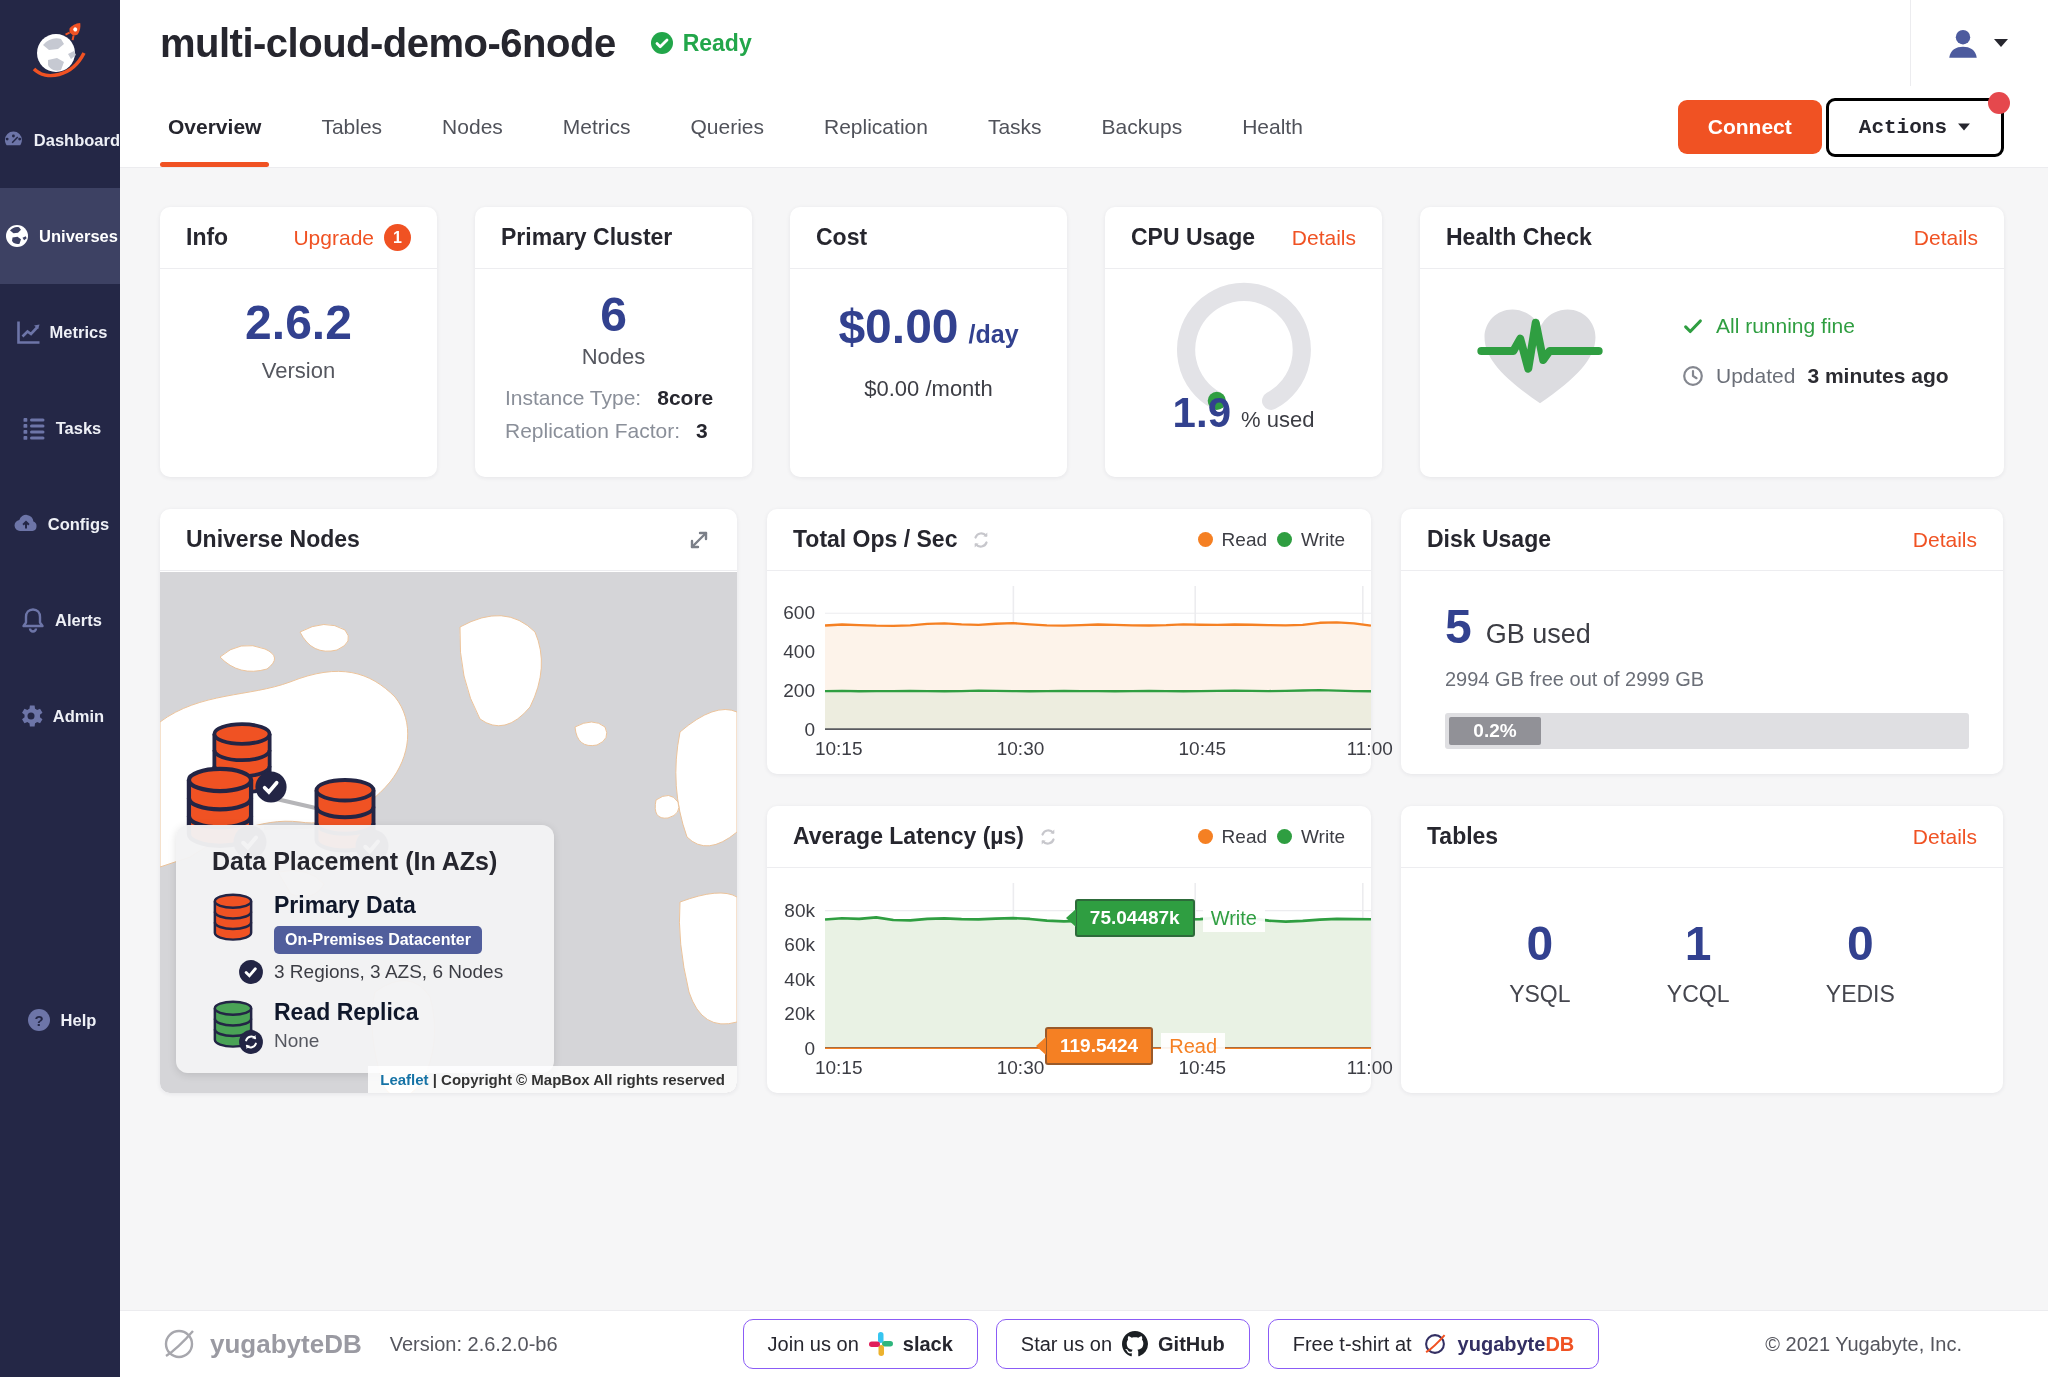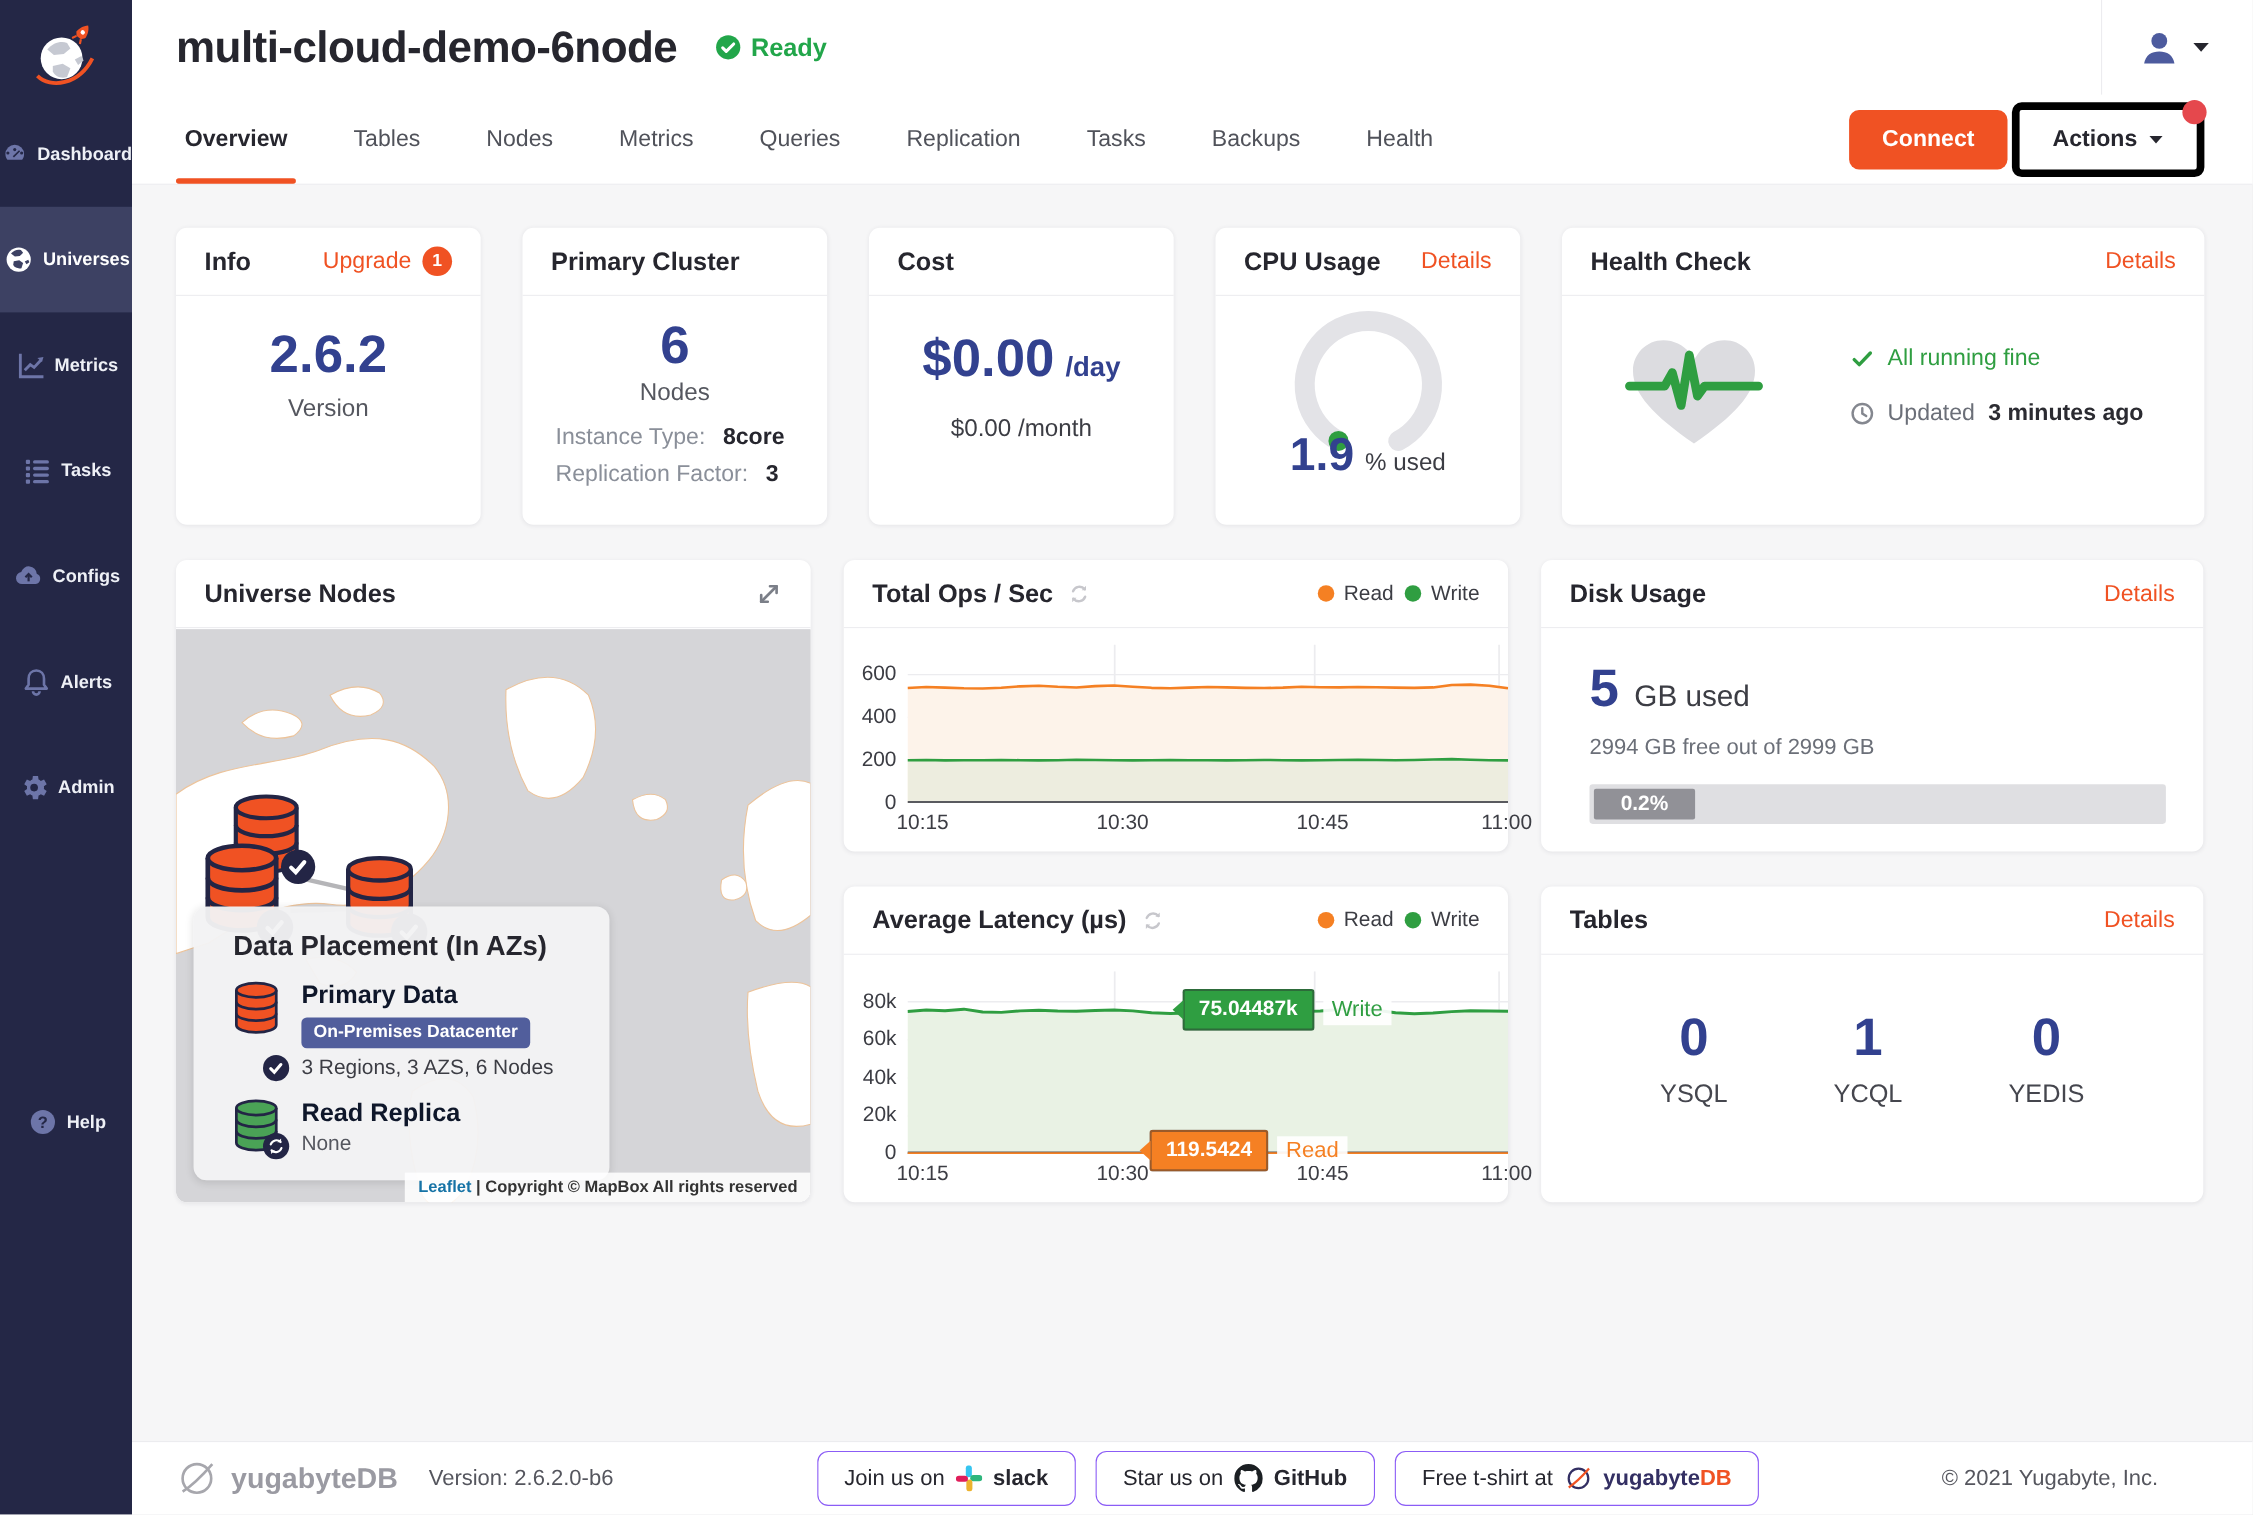--- a/index.html
+++ b/index.html
@@ -33,21 +33,21 @@
          border-top:8px solid #26262e;}
   .tab-row{height:82px;display:flex;align-items:center;padding:0 44px 0 40px;}
   .tab{position:relative;font-size:21px;color:#50525a;padding:28px 8px;margin-right:44px;cursor:pointer;}
   .tab.active{color:#26262e;font-weight:600;}
   .tab.active::after{content:"";position:absolute;left:0;right:0;bottom:0;height:5px;border-radius:3px;
                      background:var(--accent,#f05223);}
   .hdr-btns{margin-left:auto;display:flex;gap:4px;align-items:center;}
   .btn{border-radius:9px;font-size:21px;padding:15px 30px;cursor:pointer;border:none;
        font-family:inherit;display:flex;align-items:center;gap:10px;}
   .btn-connect{background:var(--accent,#f05223);color:#fff;font-weight:700;}
-  .btn-actions{background:#fff;color:#26262e;font-weight:600;border:7px solid #000000;position:relative;}
+  .btn-actions{background:#fff;color:#26262e;font-weight:600;border:3px solid #000000;position:relative;font-family:Liberation Mono, monospace;}
   .btn-actions .caret{border-top-color:#26262e;transform:scale(.85);}
   .notif-dot{position:absolute;top:-9px;right:-9px;width:22px;height:22px;border-radius:50%;
              background:var(--badge_red,#e5484d);}
 
   
   .content{position:absolute;left:160px;top:207px;width:1844px;}
   .row1{display:grid;grid-template-columns:repeat(4,1fr) 584px;gap:38px;height:270px;}
   .row2{margin-top:32px;display:grid;grid-template-columns:577px 604px 602px;
         grid-template-rows:265px 287px;column-gap:30px;row-gap:32px;}
   .card{background:#fff;border-radius:10px;box-shadow:0 1px 4px rgba(40,44,63,.08);position:relative;}

